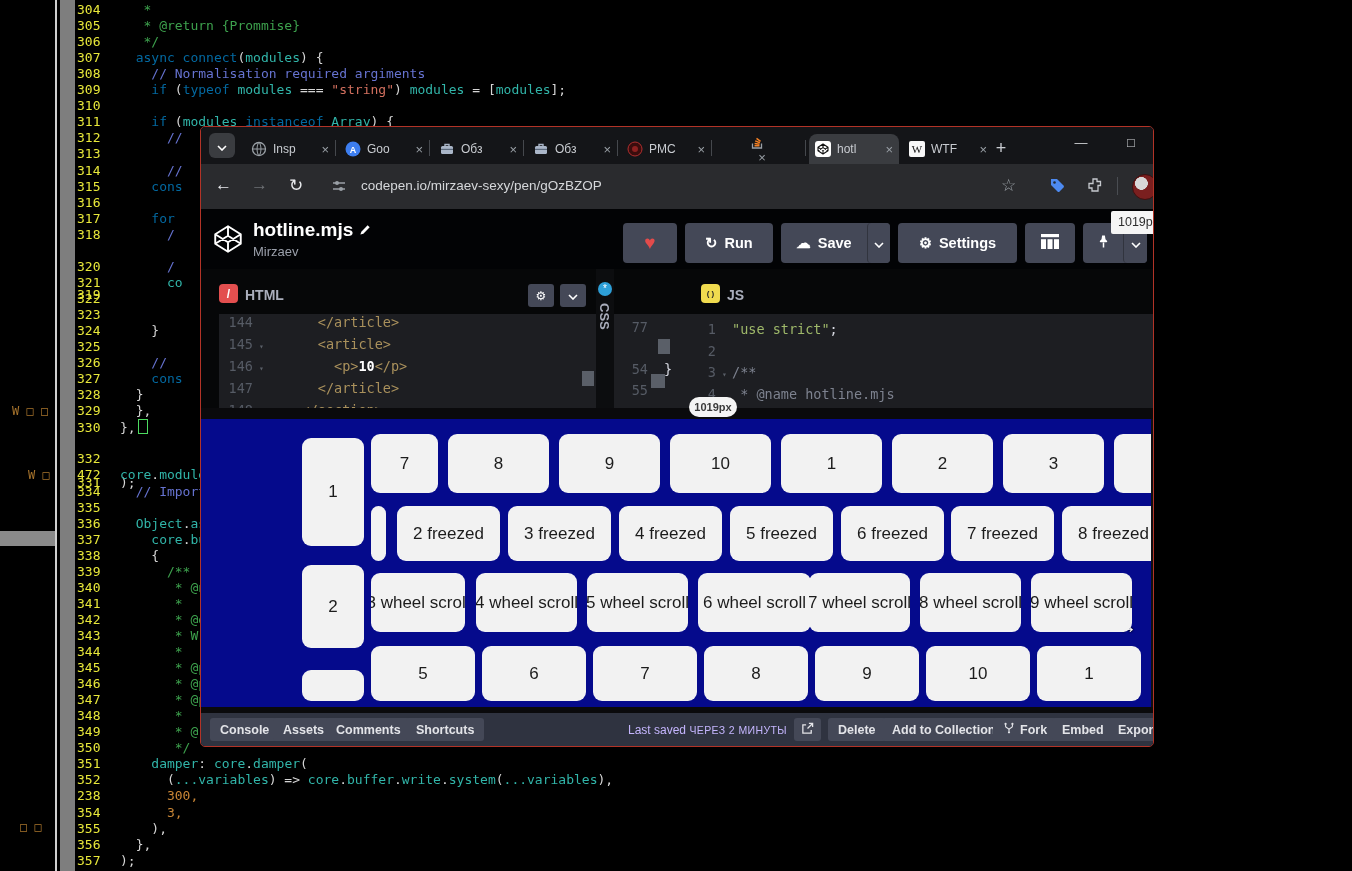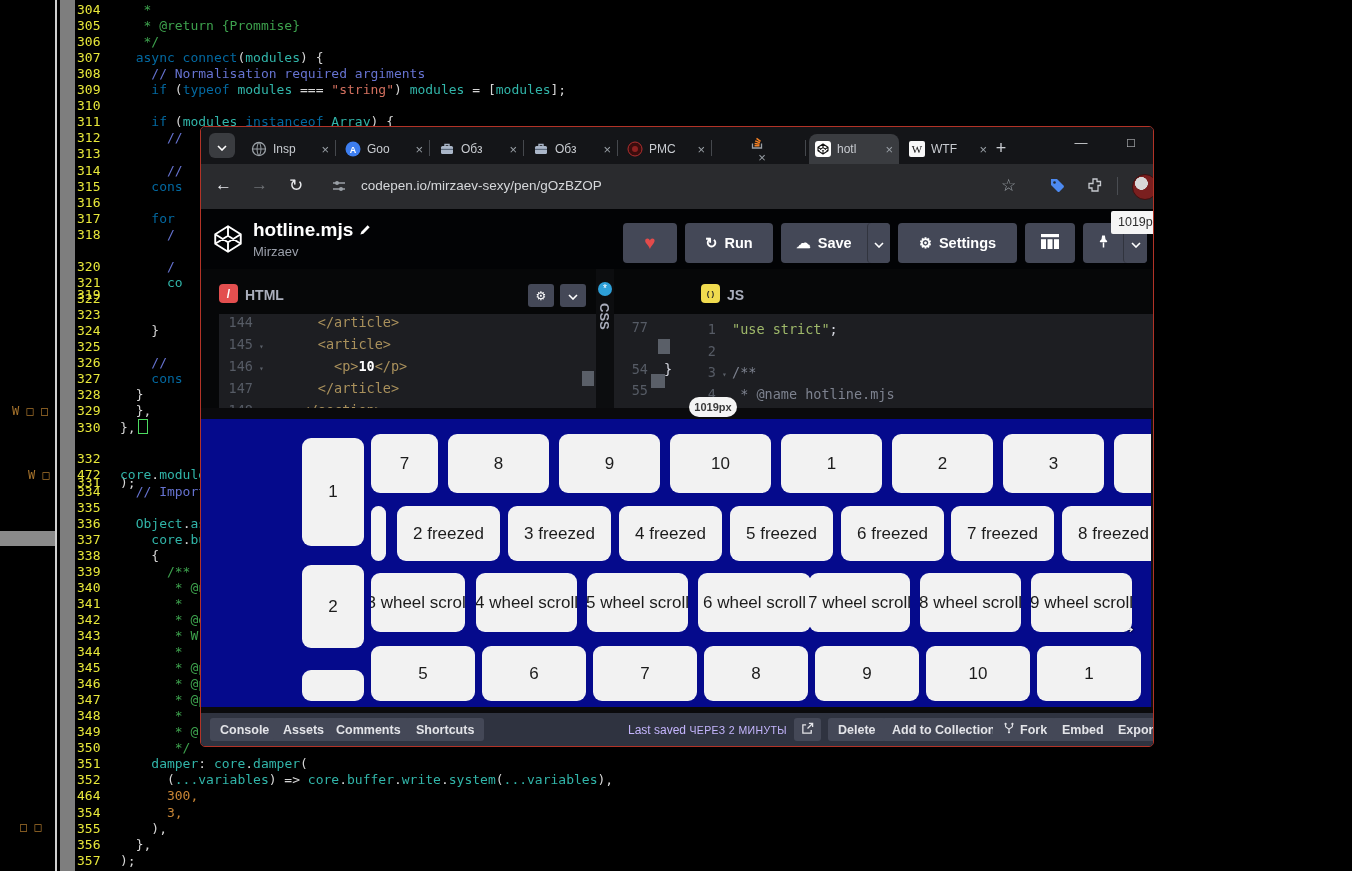--- a/index.html
+++ b/index.html
@@ -160,21 +160,21 @@
       <div class="ed-line" style="top: 627.95px;"><span class="ed-num">343</span><span class="tk-c">       * Wri</span></div>
       <div class="ed-line" style="top: 644px;"><span class="ed-num">344</span><span class="tk-c">       *</span></div>
       <div class="ed-line" style="top: 660.05px;"><span class="ed-num">345</span><span class="tk-c">       * @pa</span></div>
       <div class="ed-line" style="top: 676.1px;"><span class="ed-num">346</span><span class="tk-c">       * @pa</span></div>
       <div class="ed-line" style="top: 692.15px;"><span class="ed-num">347</span><span class="tk-c">       * @pa</span></div>
       <div class="ed-line" style="top: 708.2px;"><span class="ed-num">348</span><span class="tk-c">       *</span></div>
       <div class="ed-line" style="top: 724.25px;"><span class="ed-num">349</span><span class="tk-c">       * @re</span></div>
       <div class="ed-line" style="top: 740.3px;"><span class="ed-num">350</span><span class="tk-c">       */</span></div>
       <div class="ed-line" style="top: 756.35px;"><span class="ed-num">351</span><span class="tk-i">    damper</span><span class="tk-p">: </span><span class="tk-i">core</span><span class="tk-p">.</span><span class="tk-i">damper</span><span class="tk-p">(</span></div>
       <div class="ed-line" style="top: 772.4px;"><span class="ed-num">352</span><span class="tk-p">      (</span><span class="tk-i">...variables</span><span class="tk-p">) =&gt; </span><span class="tk-i">core</span><span class="tk-p">.</span><span class="tk-i">buffer</span><span class="tk-p">.</span><span class="tk-i">write</span><span class="tk-p">.</span><span class="tk-i">system</span><span class="tk-p">(</span><span class="tk-i">...variables</span><span class="tk-p">),</span></div>
-      <div class="ed-line" style="top: 788.45px;"><span class="ed-num">464</span><span class="tk-n">      300,</span></div>
+      <div class="ed-line" style="top: 788.45px;"><span class="ed-num">238</span><span class="tk-n">      300,</span></div>
       <div class="ed-line" style="top: 804.5px;"><span class="ed-num">354</span><span class="tk-n">      3,</span></div>
       <div class="ed-line" style="top: 820.55px;"><span class="ed-num">355</span><span class="tk-p">    ),</span></div>
       <div class="ed-line" style="top: 836.6px;"><span class="ed-num">356</span><span class="tk-p">  },</span></div>
       <div class="ed-line" style="top: 852.65px;"><span class="ed-num">357</span><span class="tk-p">);</span></div>
     </div>
 
   <div id="browser">
 
     <div id="tabstrip">
       <div id="tabs-menu-btn">

